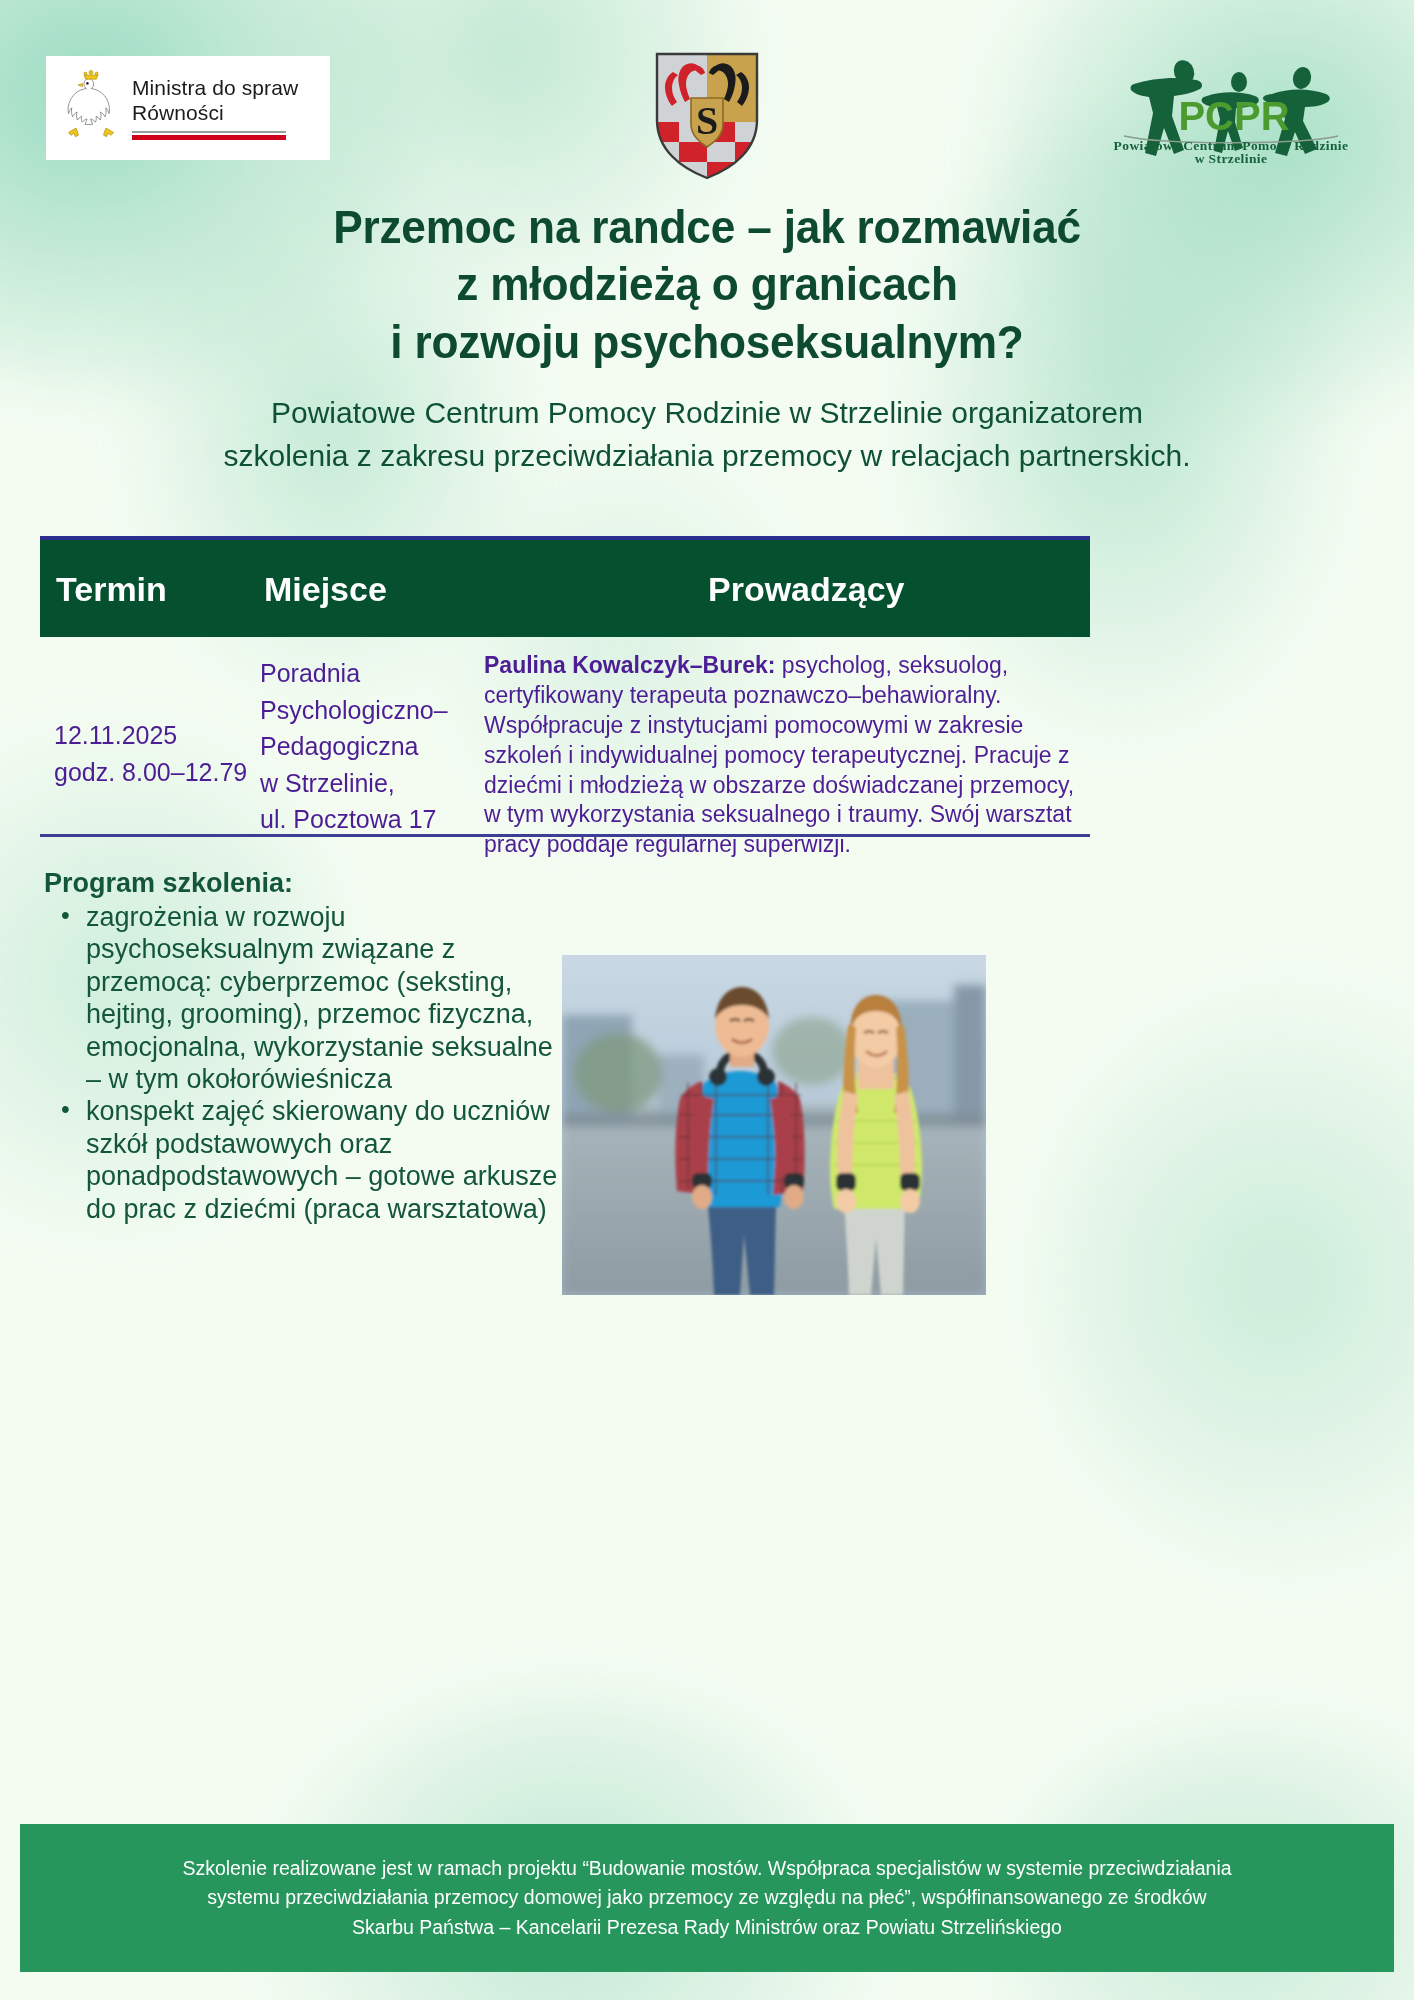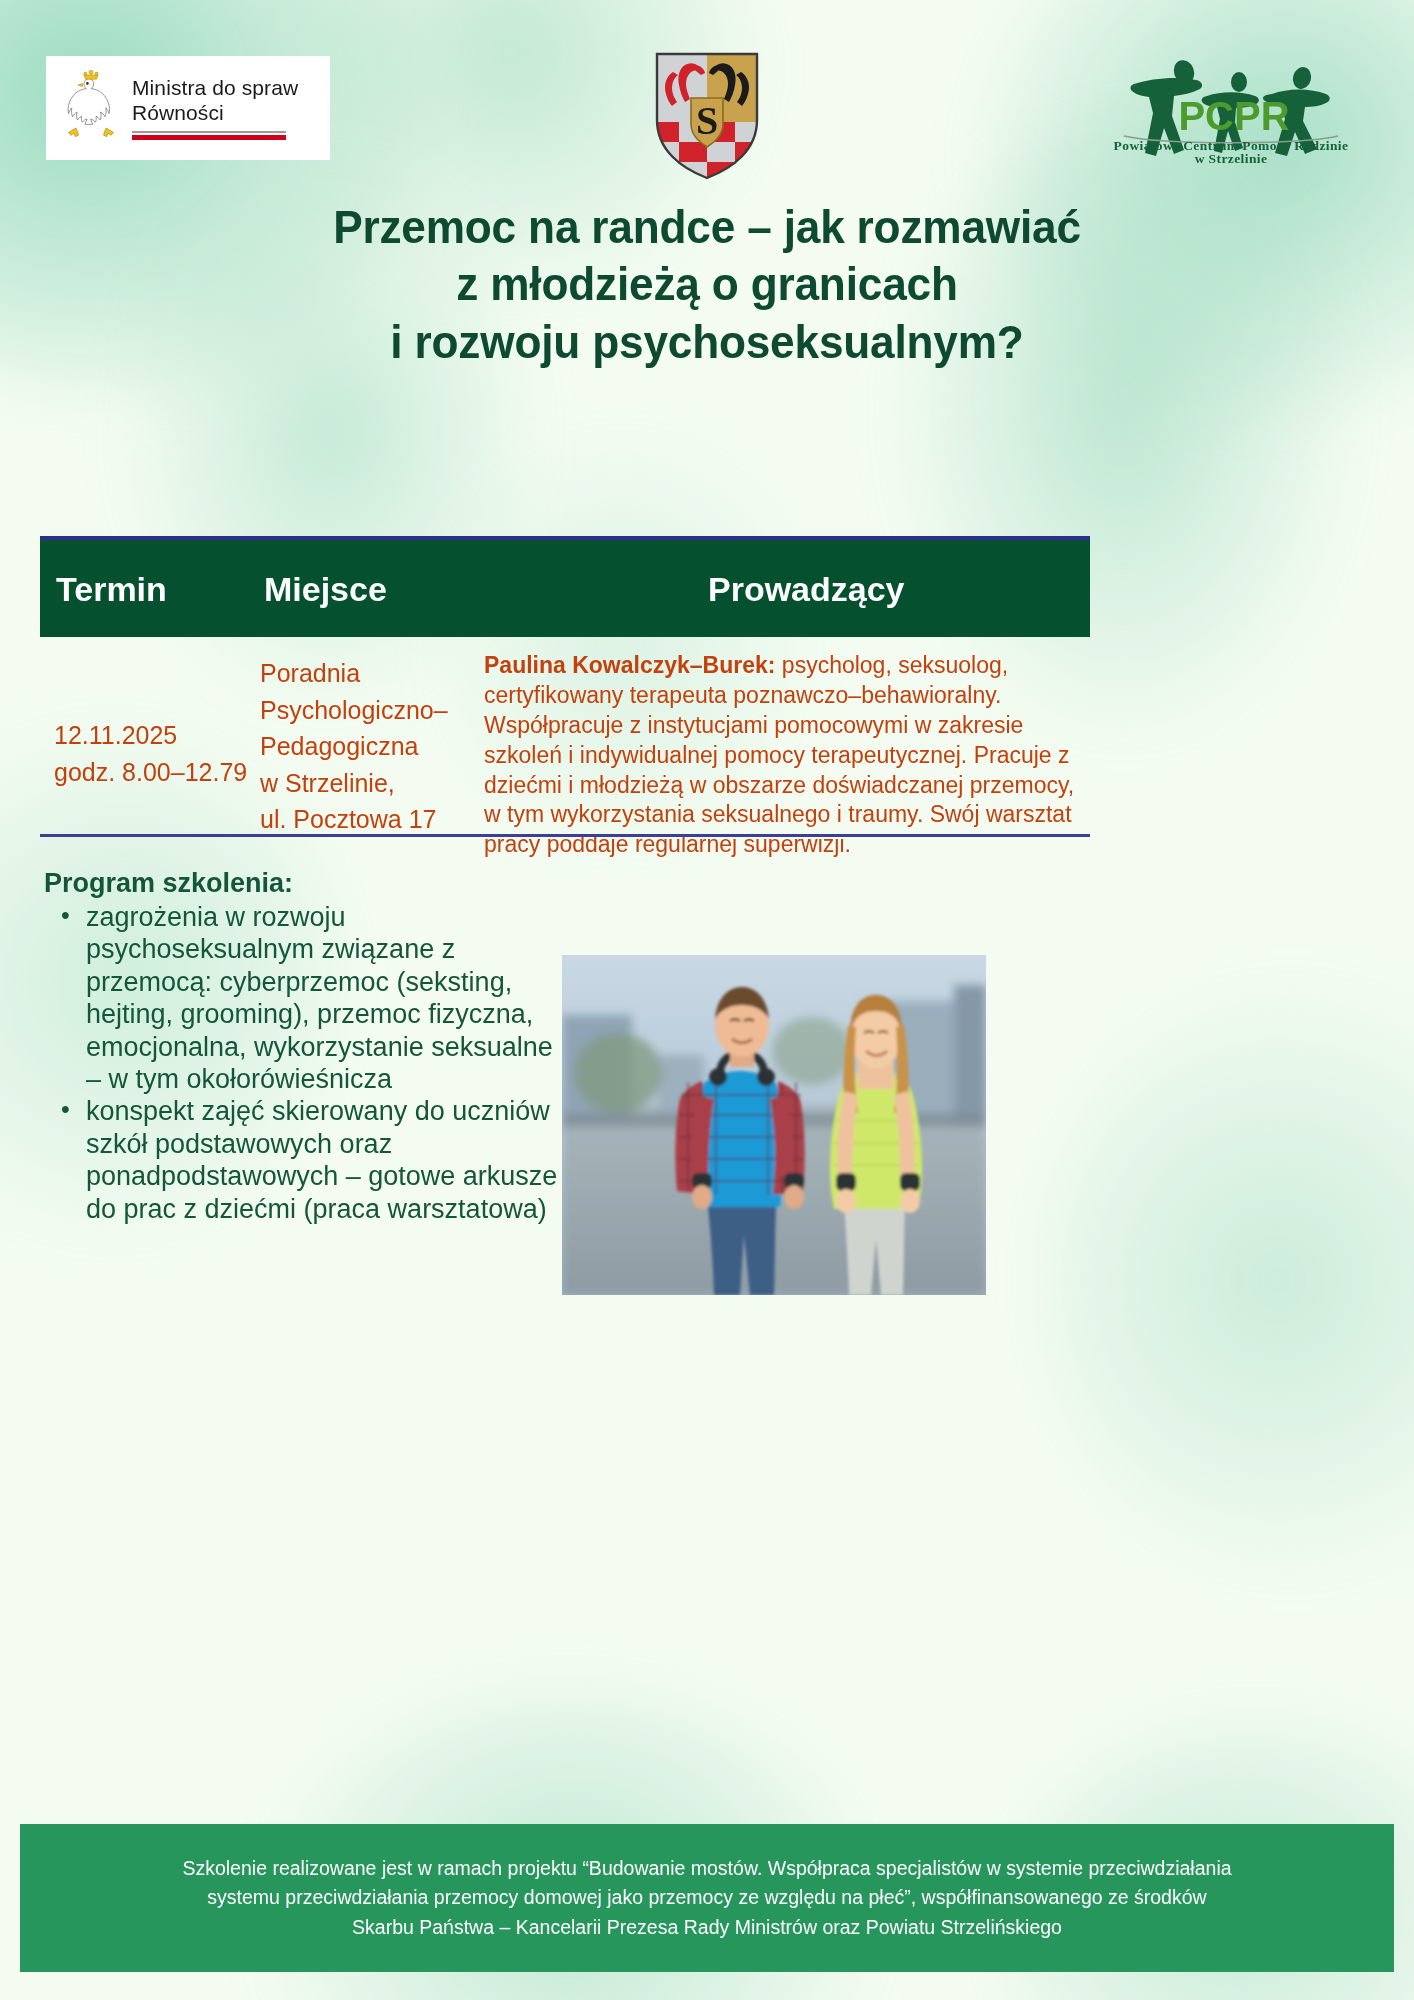--- a/index.html
+++ b/index.html
@@ -146,21 +146,21 @@
   .th { position: absolute; top: 50%; transform: translateY(-50%); white-space: nowrap; }
   .th-termin { left: 16px; }
   .th-miejsce { left: 224px; }
   .th-prowadzacy { left: 668px; }
 
   .table-body {
     position: relative;
     min-height: 196px;
     padding: 20px 0 18px;
   }
-  .cell { position: absolute; color: #c2410c; }
+  .cell { position: absolute; color: #4c1d95; }
   .cell-termin {
     left: 14px; top: 80px;
     font-size: 25px; line-height: 1.46;
     white-space: nowrap;
   }
   .cell-miejsce {
     left: 220px; top: 18px;
     font-size: 25px; line-height: 1.46;
     width: 220px;
   }
@@ -338,20 +338,24 @@
       </svg>
     </div>
   </div>
 
   <div class="headline">
     <div>Przemoc na randce – jak rozmawiać</div>
     <div>z młodzieżą o granicach</div>
     <div>i rozwoju psychoseksualnym?</div>
   </div>
 
+  <div class="intro">
+    <div>Powiatowe Centrum Pomocy Rodzinie w Strzelinie organizatorem</div>
+    <div>szkolenia z zakresu przeciwdziałania przemocy w relacjach partnerskich.</div>
+  </div>
 
   <div class="table-wrap">
     <div class="table-top-rule"></div>
 
     <div class="table-head">
       <div class="th th-termin">Termin</div>
       <div class="th th-miejsce">Miejsce</div>
       <div class="th th-prowadzacy">Prowadzący</div>
     </div>
 

